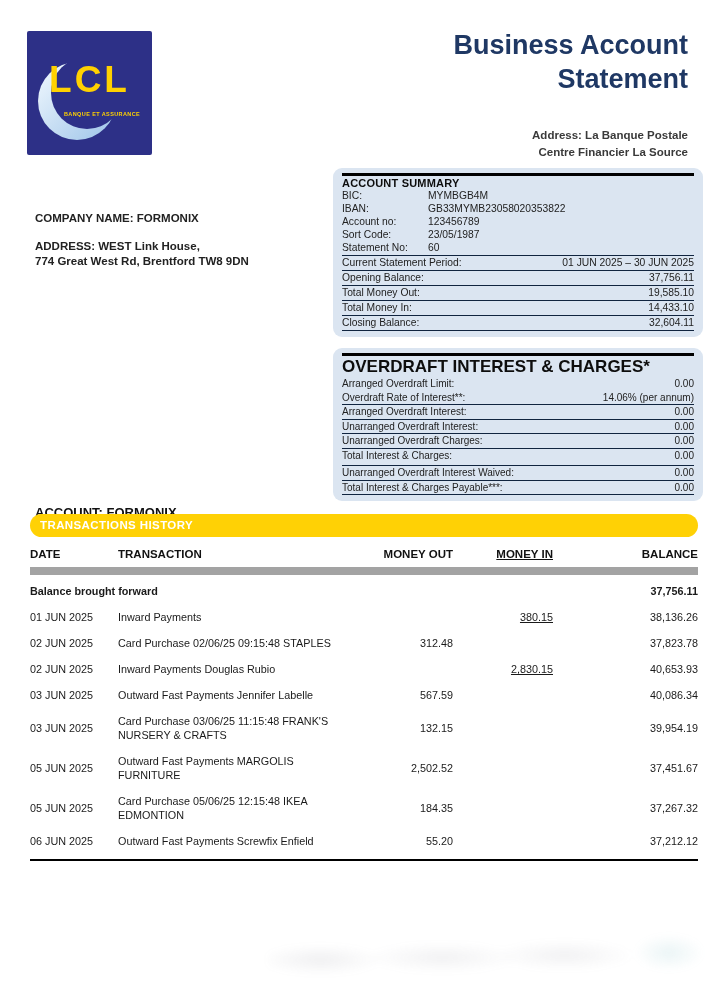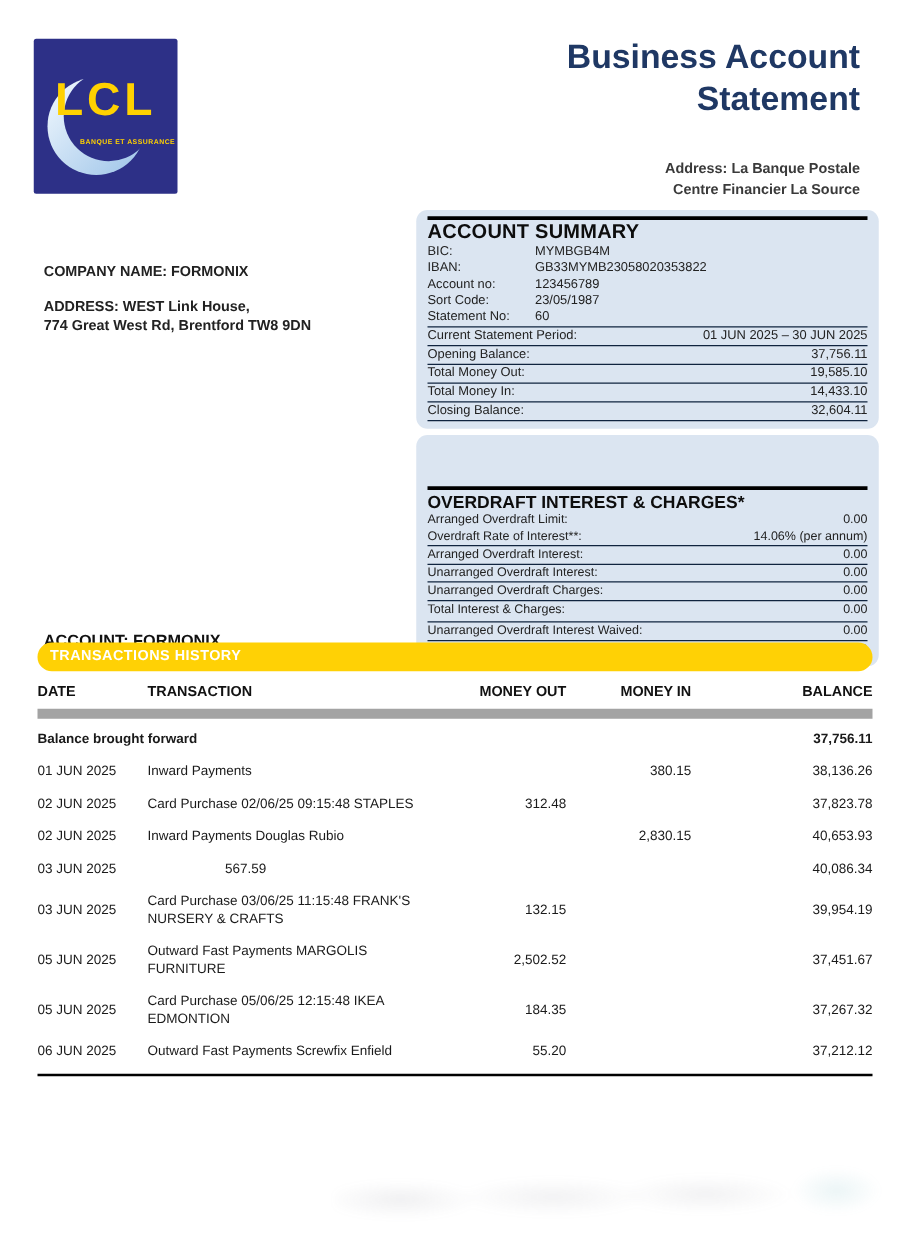--- a/index.html
+++ b/index.html
@@ -1,20 +1,20 @@
 <!DOCTYPE html>
 <html style="--accent-yellow: #ffd105; --title-navy: #1f3864; --panel-blue: #dbe5f1; --logo-blue: #2d3087; --logo-yellow: #ffd100; --line-dark: #10243f;"><head>
 <meta charset="utf-8">
 <style>
   html,body{margin:0;padding:0;background:#fff;}
   .page{position:relative;width:720px;height:1000px;background:#fff;overflow:hidden;
         font-family:"Liberation Sans",sans-serif;color:#1a1a1a;}
 
   
-  .logo{position:absolute;left:27px;top:31px;width:115px;height:124px;
+  .logo{position:absolute;left:27px;top:31px;width:125px;height:124px;
         background:var(--logo-blue,#2d3087);border-radius:2px;overflow:hidden;}
   .logo svg{position:absolute;left:0;top:0;}
   .logo-text{position:absolute;left:0;top:28px;width:100%;text-align:center;
         color:var(--logo-yellow,#ffd100);font-weight:bold;font-size:37px;letter-spacing:3px;}
   .logo-sub{position:absolute;left:37px;top:80px;color:var(--logo-yellow,#ffd100);
         font-size:5.5px;font-weight:bold;letter-spacing:0.4px;}
 
   
   .doc-title{position:absolute;top:28px;right:32px;text-align:right;
         color:var(--title-navy,#1f3864);font-size:27px;font-weight:bold;line-height:34px;}
@@ -25,22 +25,22 @@
   .company{position:absolute;left:35px;top:211px;font-size:11.5px;font-weight:bold;
         color:#222;line-height:15px;}
   .company .gap{margin-top:13px;}
 
   
   .panel{position:absolute;left:333px;width:370px;box-sizing:border-box;
         background:var(--panel-blue,#dbe5f1);border-radius:9px;padding:5px 9px 6px 9px;}
   .summary-panel{top:168px;}
   .overdraft-panel{top:348px;}
   .panel-title{margin:0;border-top:3px solid #000;padding-top:1px;color:#0d0d0d;font-weight:bold;}
-  .summary-title{font-size:16px;letter-spacing:0.2px;}
-  .overdraft-title{font-size:14px;margin-top:36px;}
+  .summary-title{font-size:11px;letter-spacing:0.2px;}
+  .overdraft-title{font-size:17px;}
   .kv-row{display:flex;font-size:10.3px;line-height:13px;color:#222;}
   .kv-label{width:86px;flex:0 0 86px;}
   .val-rows{border-bottom:1.5px solid var(--line-dark,#10243f);margin-top:1px;}
   .val-row{display:flex;justify-content:space-between;font-size:10.3px;line-height:12px;
         padding:1px 0;border-top:1.5px solid var(--line-dark,#10243f);color:#222;}
   .od-rows{border-bottom:1.5px solid var(--line-dark,#10243f);}
   .od-row{display:flex;justify-content:space-between;font-size:10px;line-height:11.5px;
         padding:1px 0;border-top:1.5px solid var(--line-dark,#10243f);color:#222;}
   .od-row.no-line{border-top:none;}
   .od-row.gap{margin-top:3px;}
@@ -49,21 +49,21 @@
   .account-heading{position:absolute;left:35px;top:492px;font-size:13px;font-weight:bold;color:#111;}
   .banner{position:absolute;left:30px;top:514px;width:668px;height:23px;box-sizing:border-box;
         background:var(--accent-yellow,#ffd105);border-radius:11.5px;color:#fff;font-weight:bold;
         font-size:11.5px;line-height:23px;padding-left:10px;letter-spacing:0.4px;}
   .txn{position:absolute;left:30px;top:548px;width:668px;}
   .txn-head{display:flex;font-weight:bold;font-size:11.5px;color:#111;
         padding-bottom:7px;border-bottom:8px solid #a3a3a3;}
   .c-date{flex:0 0 88px;}
   .c-desc{flex:0 0 240px;padding-right:10px;box-sizing:border-box;}
   .c-out{flex:0 0 95px;text-align:right;}
-  .c-in{flex:0 0 100px;text-align:right;}
+  .c-in{flex:0 0 100px;text-align:right;text-decoration:underline;}
   .c-bal{flex:1 1 auto;text-align:right;}
   .txn-rows{padding-top:3px;}
   .txn-row{display:flex;align-items:center;font-size:10.8px;line-height:14px;padding:6px 0;color:#1a1a1a;}
   .txn-row.bold-row{font-weight:bold;}
   .txn-row.bold-row .c-date{white-space:nowrap;overflow:visible;}
   .txn-bottom{border-top:2px solid #000;margin-top:5px;}
 
   
   .watermark{position:absolute;left:268px;top:918px;width:436px;height:72px;
      background:
@@ -256,20 +256,21 @@
         <div class="txn-row">
           <div class="c-date">02 JUN 2025</div>
           <div class="c-desc">Inward Payments Douglas Rubio</div>
           <div class="c-out"></div>
           <div class="c-in">2,830.15</div>
           <div class="c-bal">40,653.93</div>
         </div>
 
         <div class="txn-row">
           <div class="c-date">03 JUN 2025</div>
+          <div class="c-desc">Outward Fast Payments Jennifer Labelle</div>
           <div class="c-out">567.59</div>
           <div class="c-in"></div>
           <div class="c-bal">40,086.34</div>
         </div>
 
         <div class="txn-row">
           <div class="c-date">03 JUN 2025</div>
           <div class="c-desc">Card Purchase 03/06/25 11:15:48 FRANK'S NURSERY &amp; CRAFTS</div>
           <div class="c-out">132.15</div>
           <div class="c-in"></div>

